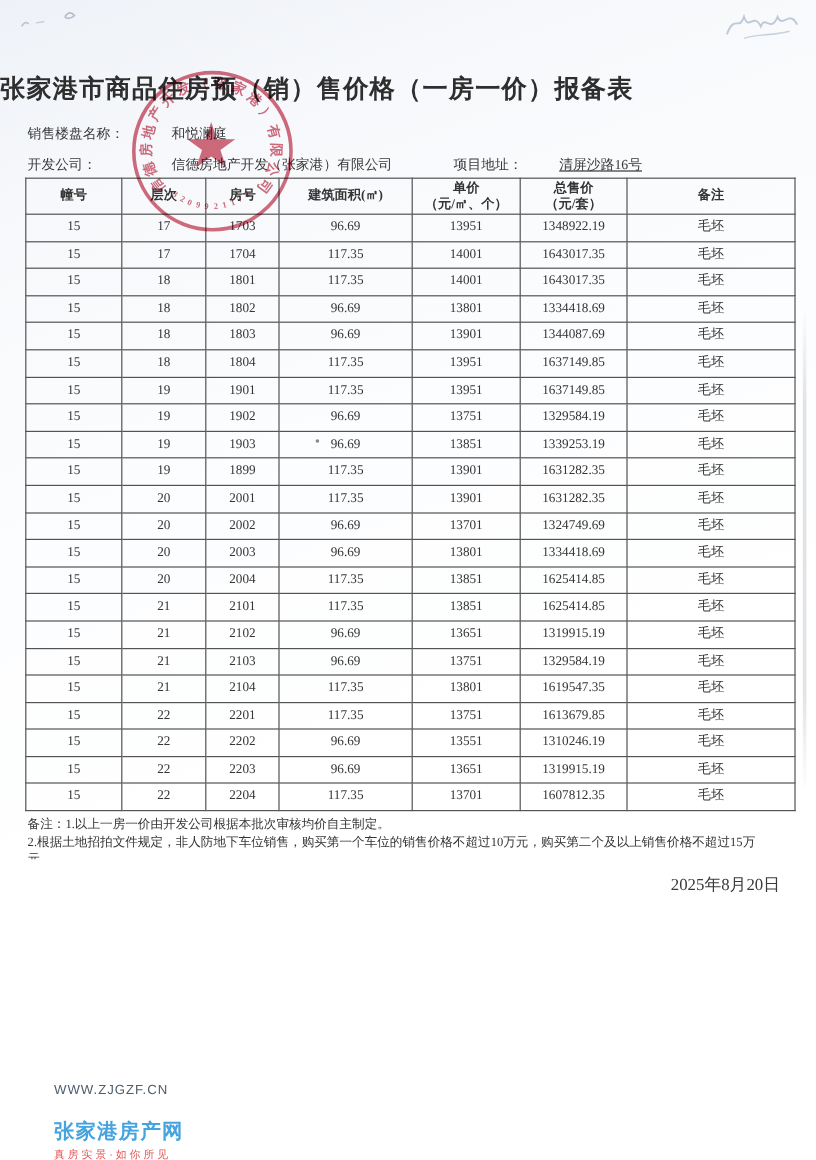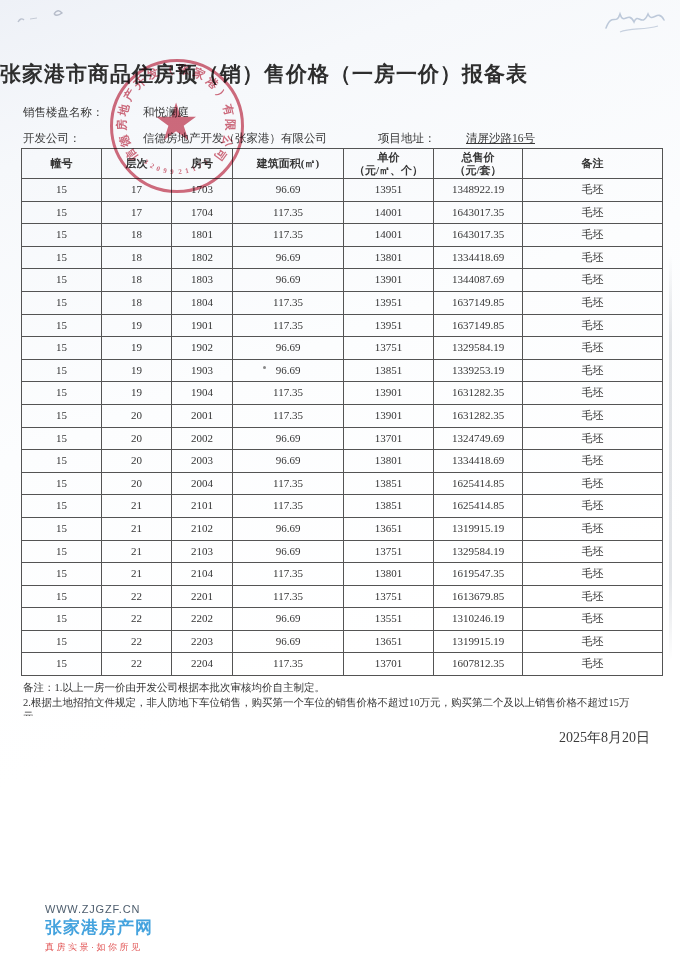--- a/index.html
+++ b/index.html
@@ -54,21 +54,21 @@
   .scribble{position:absolute;right:8px;top:2px;opacity:.65;}
   .corner-marks{position:absolute;left:14px;top:6px;opacity:.5;}
   .speck{position:absolute;left:263px;top:366px;width:3px;height:3px;background:#555;border-radius:50%;opacity:.7;}
   .edge-streak{
     position:absolute;left:669px;top:255px;width:3px;height:405px;
     background:linear-gradient(180deg,rgba(120,130,145,0),rgba(120,130,145,.22) 20%,rgba(120,130,145,.22) 80%,rgba(120,130,145,0));
   }
   
   .footer-logo{position:absolute;left:45px;top:903px;font-family:"Liberation Sans","DejaVu Sans",sans-serif;}
   .site-url{font-size:11px;color:#4d5d6d;letter-spacing:.8px;}
-  .logo-cn{font-size:17px;font-weight:bold;color:#45a3de;letter-spacing:1px;margin-top:1px;}
+  .logo-cn{font-size:17px;font-weight:bold;color:#45a3de;letter-spacing:1px;margin-top:16px;}
   .slogan{font-size:9px;color:#e25757;letter-spacing:2.5px;margin-top:2px;}
   .page-info{
     position:absolute;left:0;right:40px;top:910px;text-align:center;
     font-size:11.5px;color:#444;letter-spacing:2px;
   }
 </style>
 </head>
 <body>
 
 <div class="page">
@@ -198,21 +198,21 @@
           <td>19</td>
           <td>1903</td>
           <td>96.69</td>
           <td>13851</td>
           <td>1339253.19</td>
           <td>毛坯</td>
         </tr>
         <tr>
           <td>15</td>
           <td>19</td>
-          <td>1904</td>
+          <td>1899</td>
           <td>117.35</td>
           <td>13901</td>
           <td>1631282.35</td>
           <td>毛坯</td>
         </tr>
         <tr>
           <td>15</td>
           <td>20</td>
           <td>2001</td>
           <td>117.35</td>

